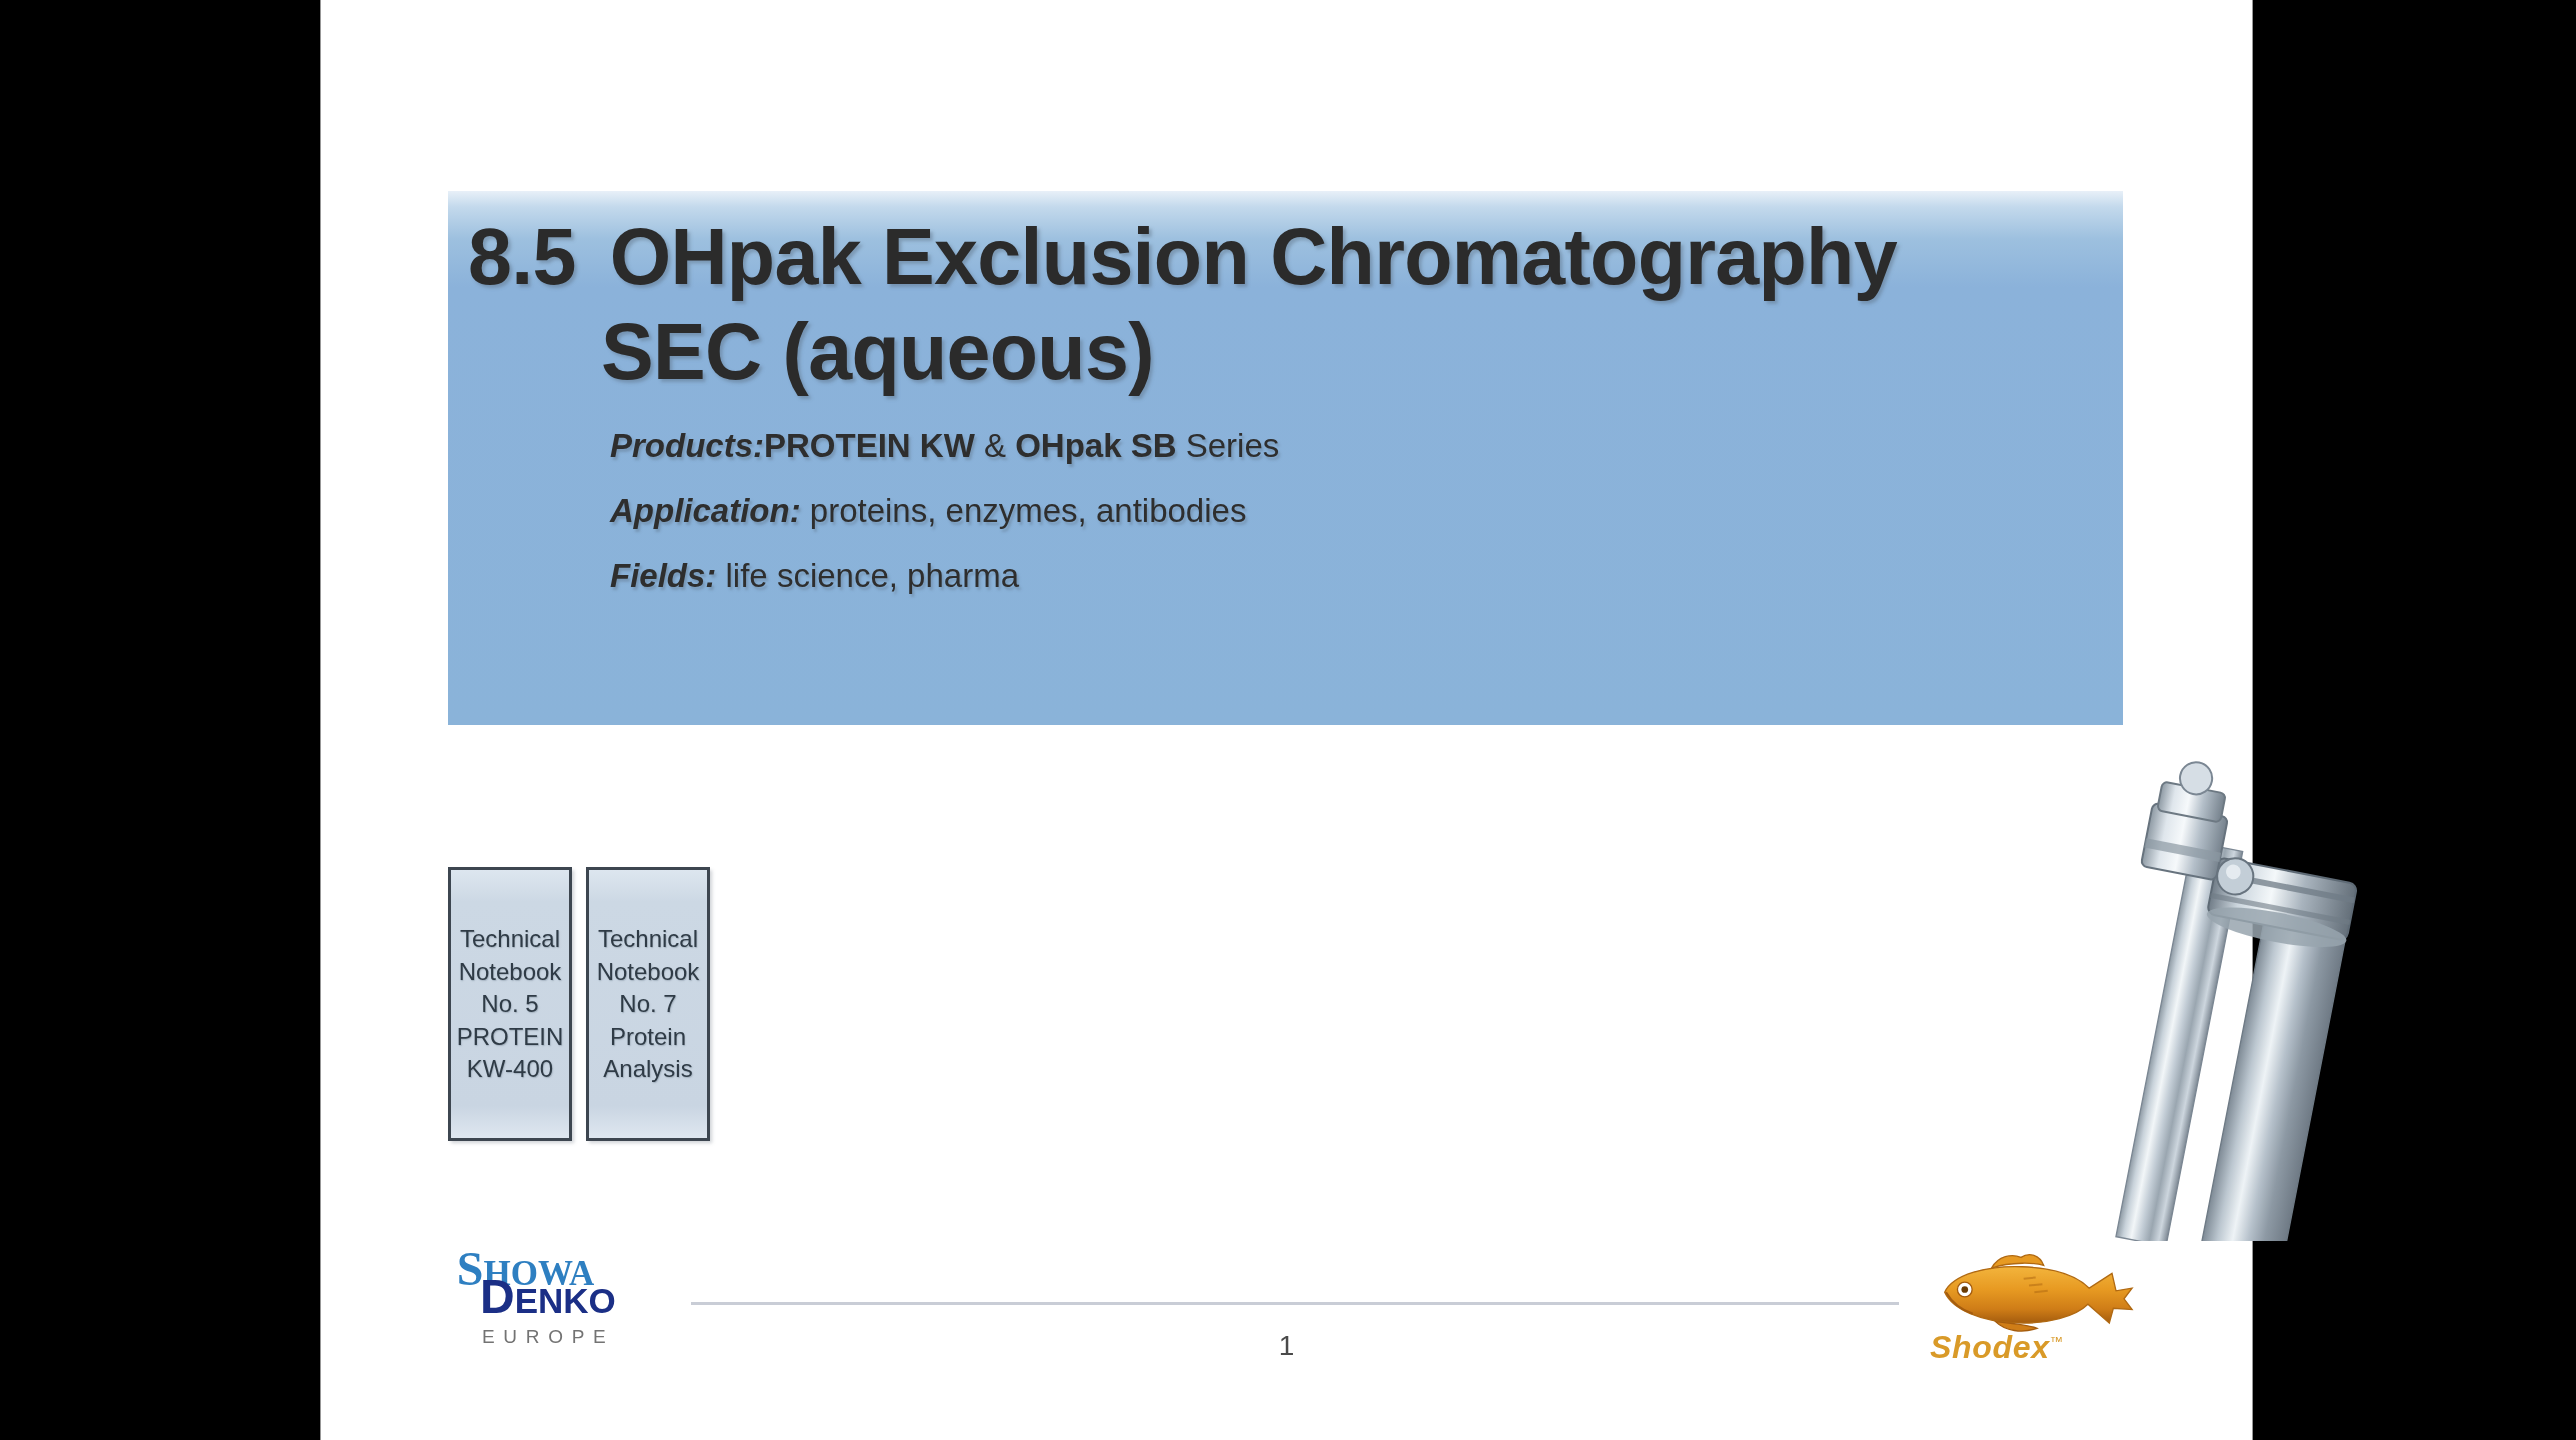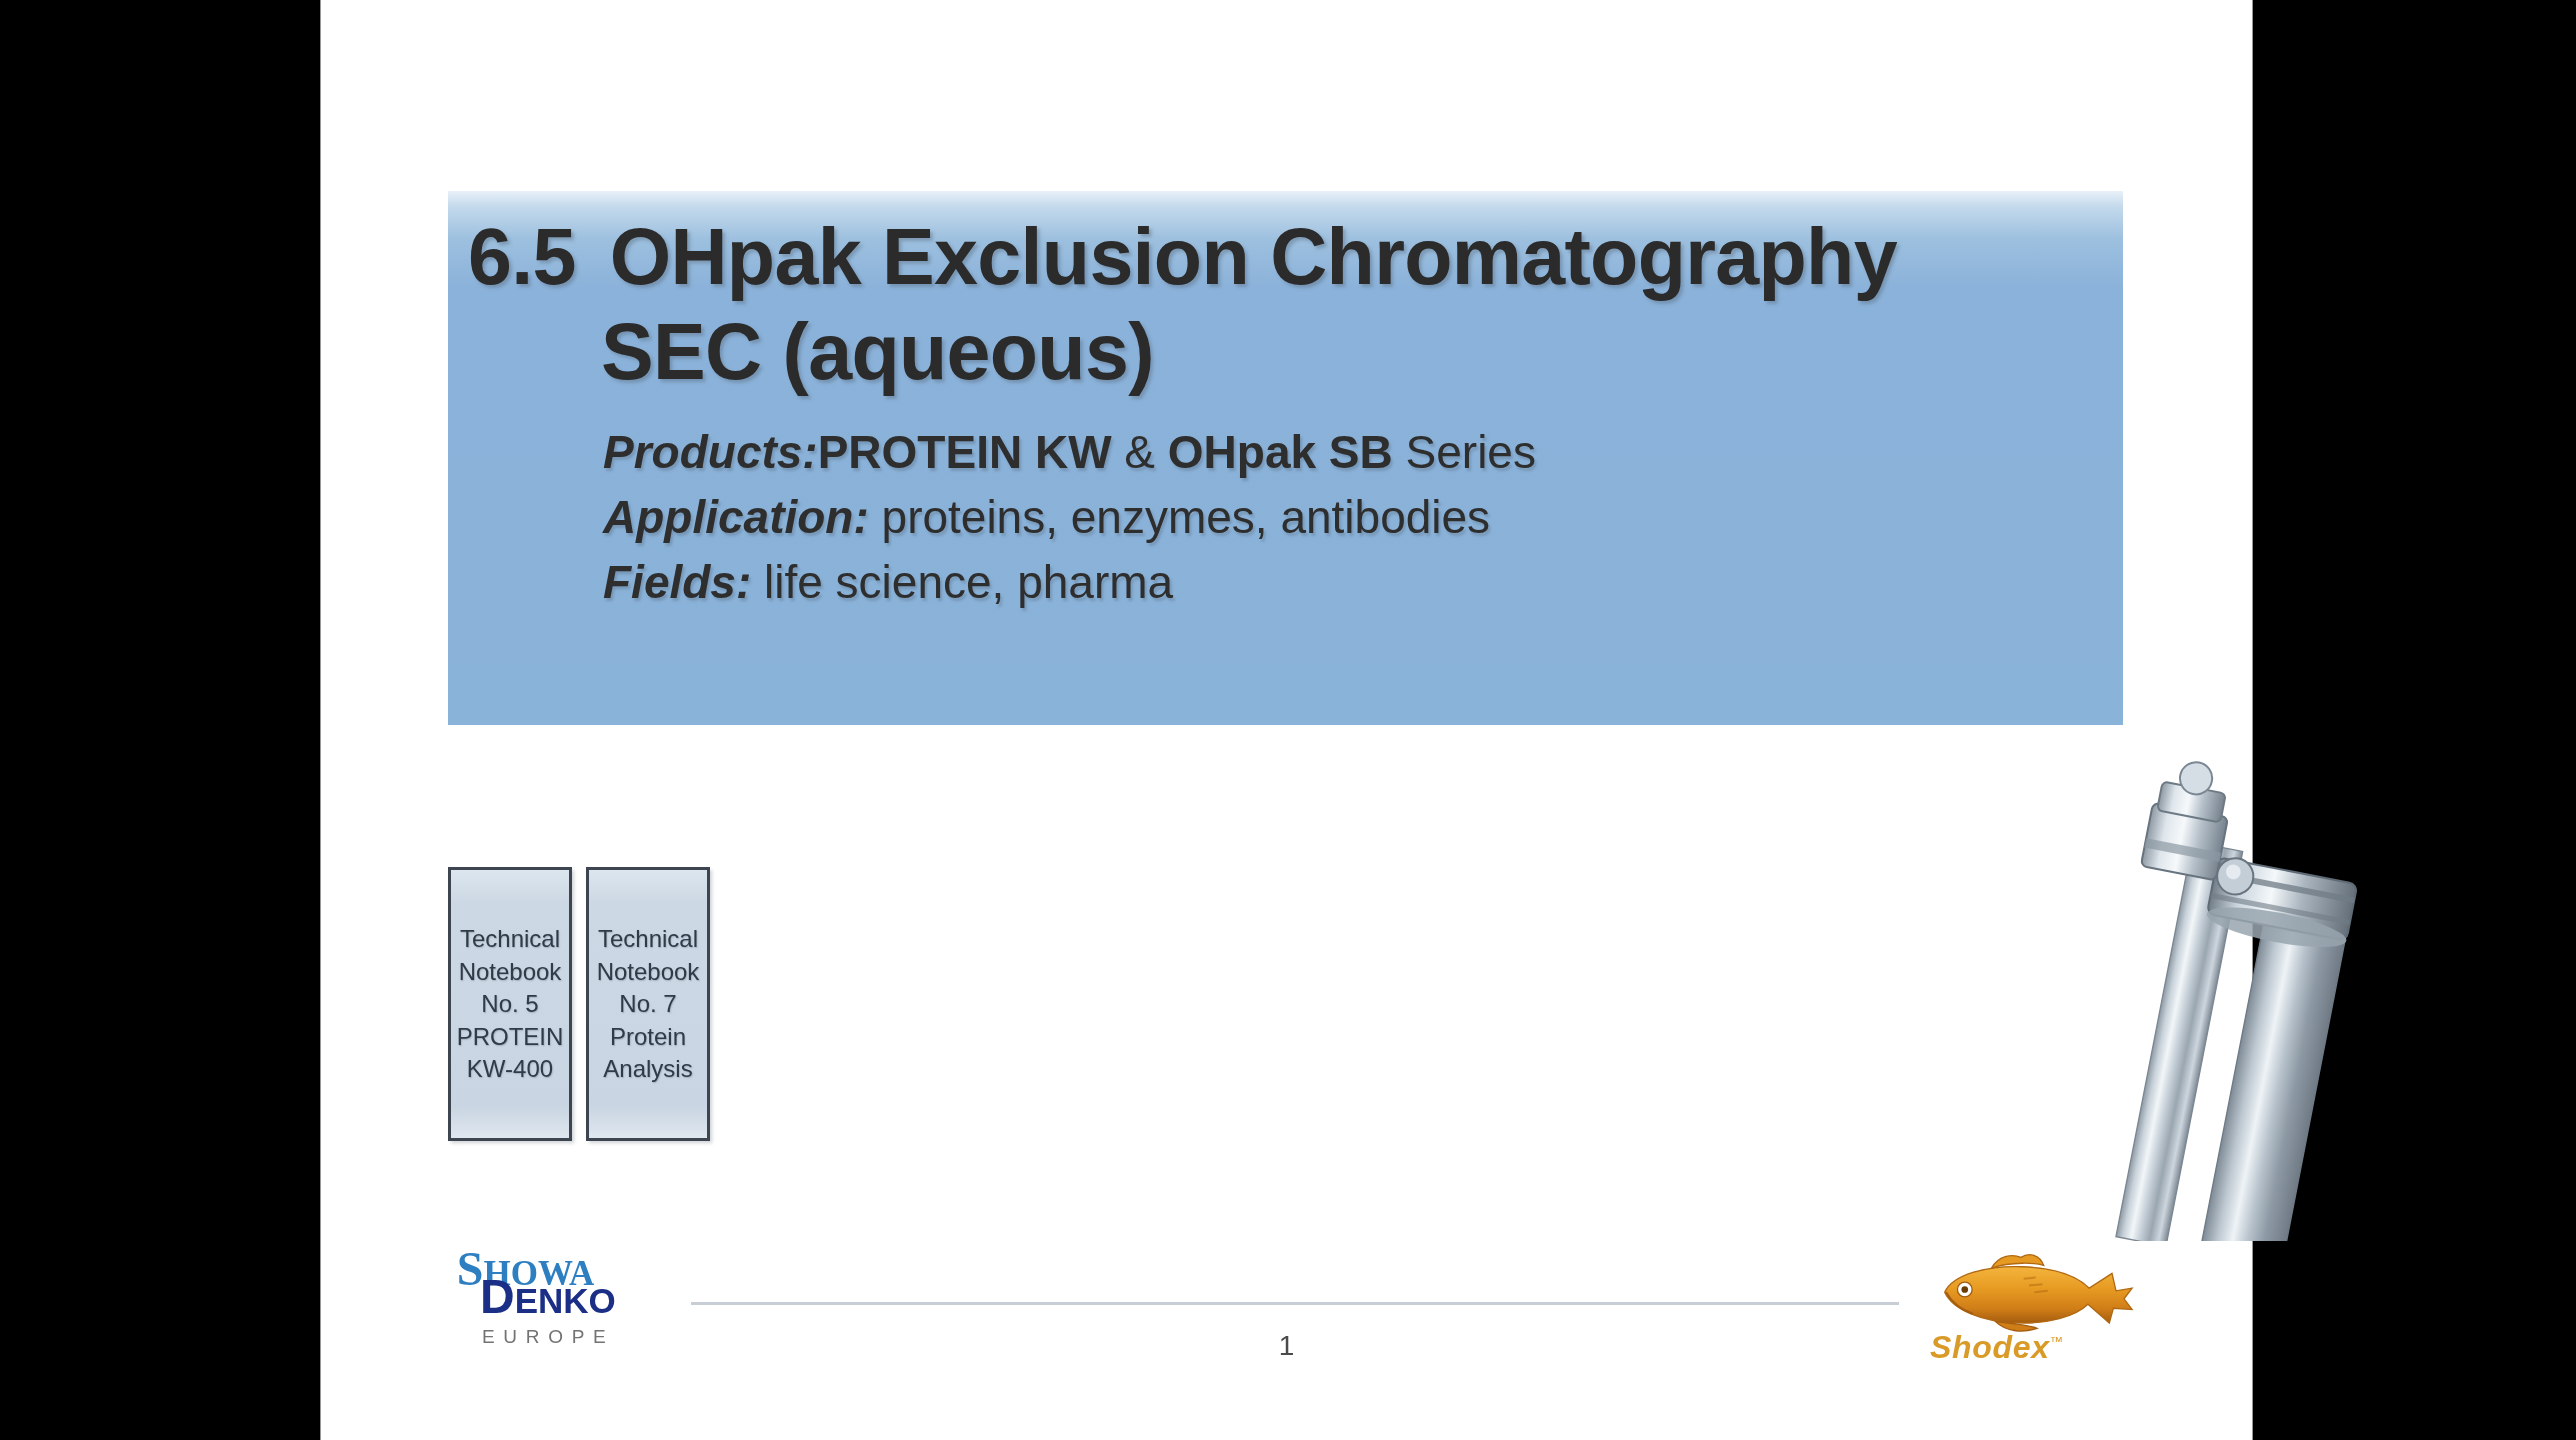--- a/index.html
+++ b/index.html
@@ -72,22 +72,22 @@
   }
   #title-num { margin-right: 34px; }
   #title-row2 {
     position: absolute;
     left: 153px;
     top: 121px;
   }
 
   .body-line {
     position: absolute;
-    left: 155px;
-    font-size: 46px;
+    left: 162px;
+    font-size: 33px;
     color: #2e2e2e;
     white-space: pre;
     text-shadow: 2px 2.7px 2.7px rgba(90,110,130,0.40);
     line-height: 1.0;
   }
   #body-line-1 { top: 238px; }
   #body-line-2 { top: 303px; }
   #body-line-3 { top: 368px; }
 
   .lbl      { font-style: italic; font-weight: bold; }
@@ -220,21 +220,21 @@
 
 <div id="viewport">
 
   <div class="pillarbar left"></div>
   <div class="pillarbar right"></div>
 
   <div id="slide">
 
     <div id="title-block">
 
-      <div id="title-row1" class="title-line"><span id="title-num">6.5</span><span>OHpak Exclusion Chromatography</span></div>
+      <div id="title-row1" class="title-line"><span id="title-num">8.5</span><span>OHpak Exclusion Chromatography</span></div>
 
       <div id="title-row2" class="title-line">SEC (aqueous)</div>
 
       <div id="body-line-1" class="body-line"><span class="lbl">Products:</span><span class="strongv">PROTEIN KW</span><span class="plainv"> &amp; </span><span class="strongv">OHpak SB</span><span class="plainv"> Series</span></div>
 
       <div id="body-line-2" class="body-line"><span class="lbl">Application:</span><span class="plainv"> proteins, enzymes, antibodies</span></div>
 
       <div id="body-line-3" class="body-line"><span class="lbl">Fields:</span><span class="plainv"> life science, pharma</span></div>
     </div>
 

